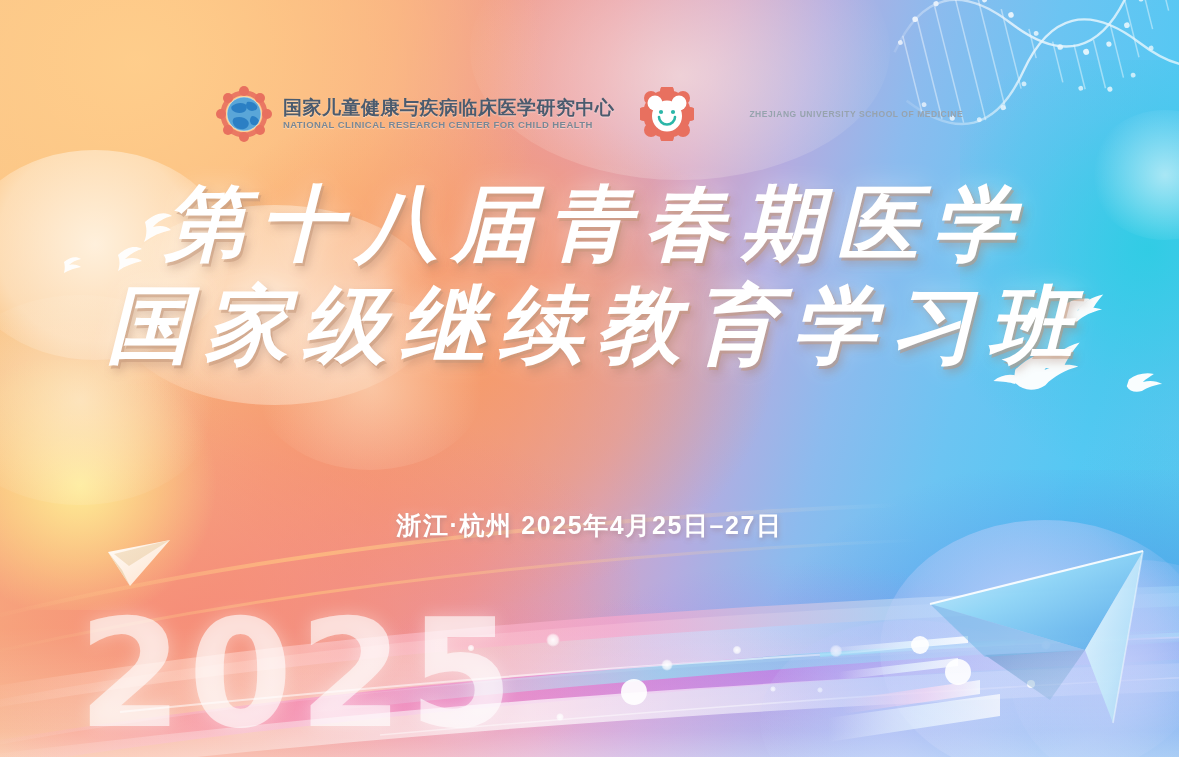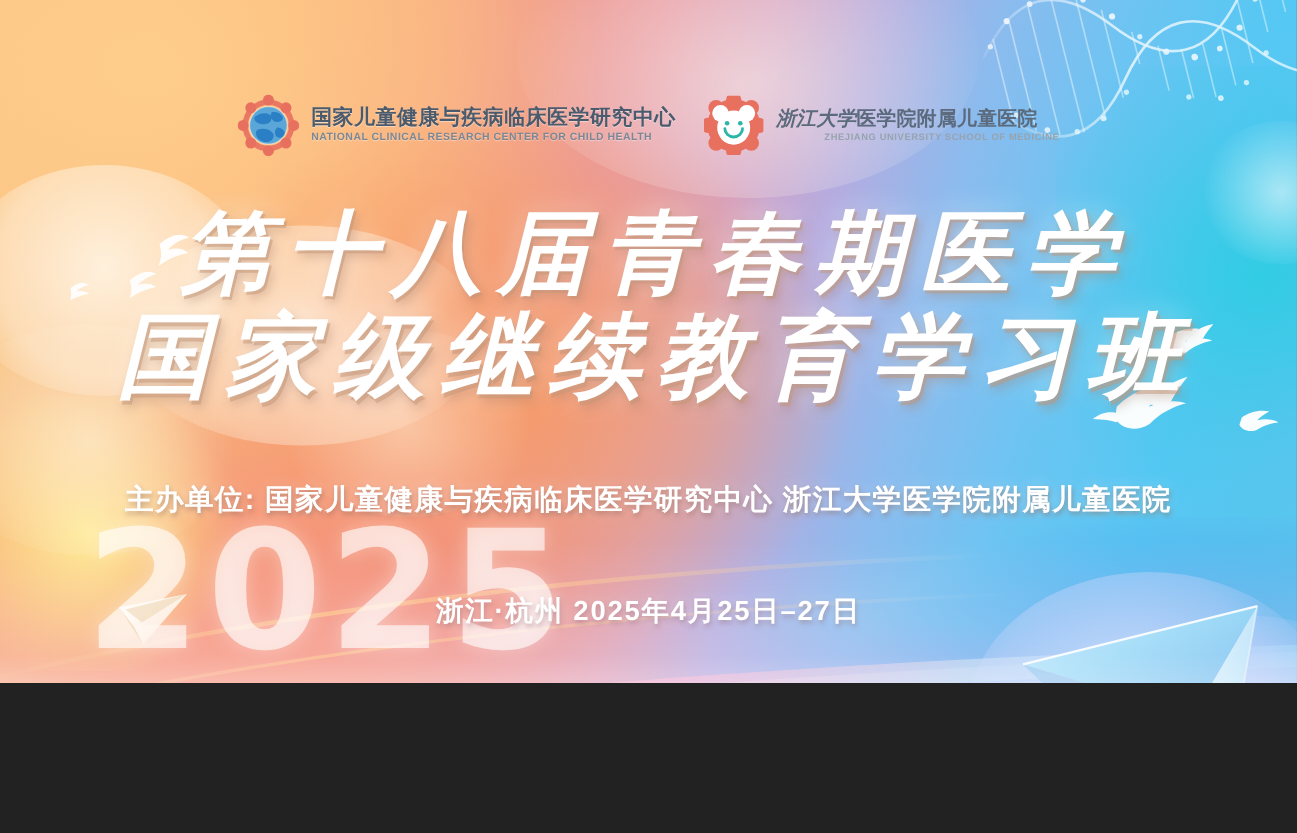--- a/index.html
+++ b/index.html
@@ -6,21 +6,21 @@
   html, body {
     margin: 0;
     padding: 0;
     background: #222;
   }
   * { box-sizing: border-box; }
 
   #poster {
     position: relative;
     width: 1179px;
-    height: 621px;
+    height: 757px;
     overflow: hidden;
     font-family: "Liberation Sans", "DejaVu Sans", sans-serif;
     
     background:
       linear-gradient(105deg,
         #f7c88c 0%,
         #f8c083 11%,
         #f7b27e 20%,
         #f5a583 29%,
         #f09c8e 37%,
@@ -171,21 +171,21 @@
     color:#ffffff;
     line-height:1.06;
     letter-spacing:14px;
     text-indent:14px;
     text-shadow:
       2px 3px 0 rgba(196,150,120,.50),
       4px 6px 10px rgba(150,100,80,.34),
       0 0 26px rgba(255,255,255,.45);
     white-space:nowrap;
   }
-  #title-line-1 { font-size:82px; }
+  #title-line-1 { font-size:82px;font-family:Liberation Mono, monospace; }
   #title-line-2 { font-size:84px; margin-top:6px; }
 
   
   #organizer {
     position:absolute;
     left:0; right:0; top:437px;
     text-align:center;
     font-size:26px;
     font-weight:700;
     color:#ffffff;
@@ -196,21 +196,20 @@
   #venue-date {
     position:absolute;
     left:0; right:0; top:509px;
     text-align:center;
     font-size:25px;
     font-weight:600;
     color:#ffffff;
     letter-spacing:1.6px;
     text-shadow: 1px 2px 5px rgba(140,100,110,.45), 0 0 12px rgba(255,255,255,.28);
     white-space:nowrap;
-    margin-top:30px;
   }
 </style>
 </head>
 <body>
 
 <div id="poster">
 
   <div class="wash wash-tl"></div>
   <div class="wash wash-orange"></div>
   <div class="wash wash-coral"></div>
@@ -526,28 +525,26 @@
         <circle cx="39" cy="16" r="7.5" fill="#ffffff"></circle>
 
         <ellipse cx="27" cy="29" rx="15" ry="15.5" fill="#ffffff"></ellipse>
 
         <circle cx="21" cy="25" r="2.1" fill="#2bb6a8"></circle>
         <circle cx="33" cy="25" r="2.1" fill="#2bb6a8"></circle>
 
         <path d="M19,30 a8,7.5 0 0 0 16,0" fill="none" stroke="#2bb6a8" stroke-width="2.6" stroke-linecap="round"></path>
       </svg>
       <div class="logo-text">
-        <div class="logo-cn-2"><span class="script">浙江大学</span><span>医学院附属儿童医院</span></div>
         <div class="logo-en-sm">ZHEJIANG UNIVERSITY SCHOOL OF MEDICINE</div>
       </div>
     </div>
   </div>
 
   <div id="title-block">
     <div class="title-line" id="title-line-1">第十八届青春期医学</div>
     <div class="title-line" id="title-line-2">国家级继续教育学习班</div>
   </div>
 
-  <div id="organizer">主办单位: 国家儿童健康与疾病临床医学研究中心  浙江大学医学院附属儿童医院</div>
 
   <div id="venue-date">浙江·杭州  2025年4月25日–27日</div>
 
 </div>
 
 </body></html>

